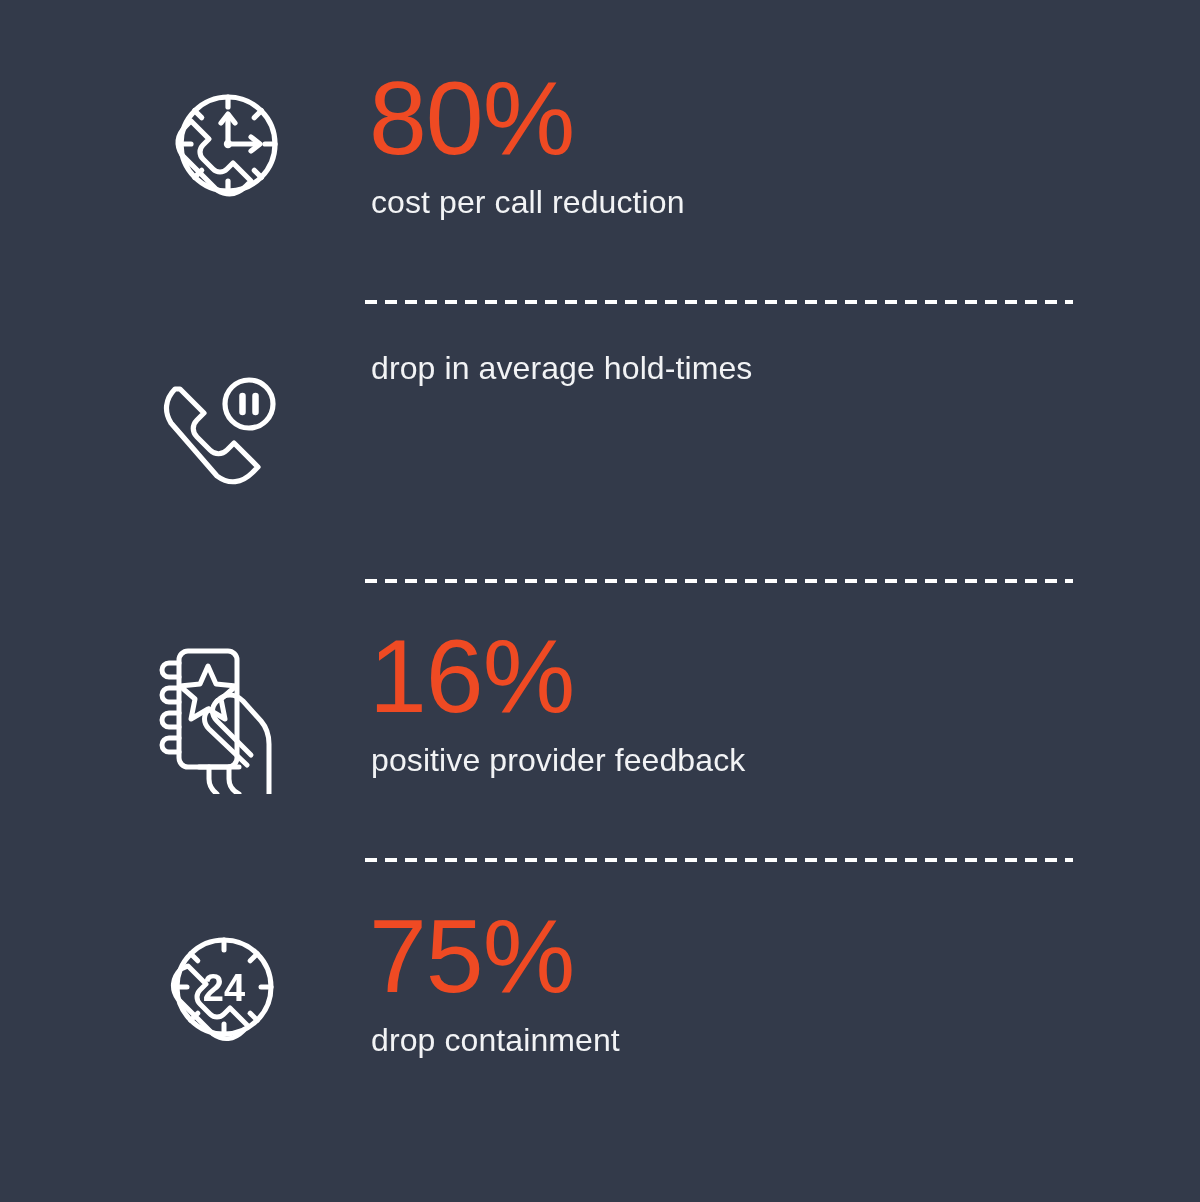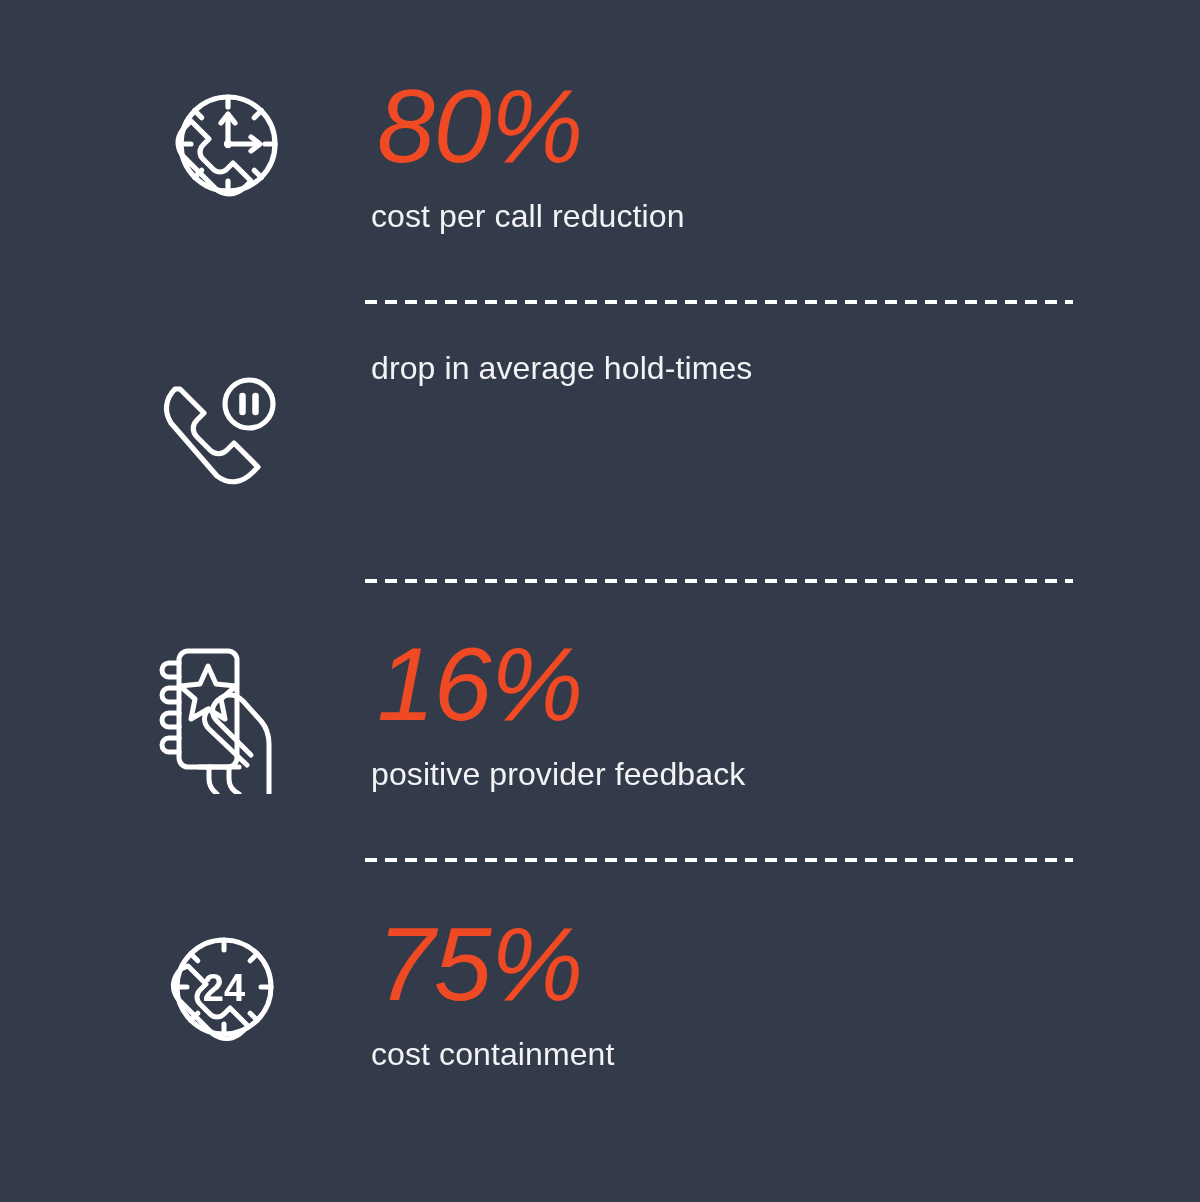--- a/index.html
+++ b/index.html
@@ -58,25 +58,24 @@
     left: 365px;
     top: 0;
     width: 740px;
   }
   .stat-value {
     color: #ef4a23;
     font-size: 104px;
     line-height: 104px;
     font-weight: 400;
     letter-spacing: -1px;
-    margin: 12px;
+    margin: 4px;
     padding: 0;
     height: 110px;
     display: block;
-    font-style: italic;
   }
   .stat-label {
     color: #f2f3f5;
     font-size: 32px;
     line-height: 40px;
     font-weight: 400;
     margin: 6px;
     padding: 0;
     display: block;
     letter-spacing: 0.1px;
@@ -202,21 +201,21 @@
 
           <path d="M26 44 C17 53 16 64 23 74 L58 109 C68 116 79 115 88 106
                    L93 101 L75 83 L69 89 C65 93 59 93 55 89 L45 79
                    C41 75 41 69 45 65 L51 59 L33 41 Z"></path>
 
           <text x="69" y="76" font-family="'Liberation Sans', sans-serif" font-size="38" font-weight="700" fill="#ffffff" stroke="none" text-anchor="middle">24</text>
         </svg>
       </div>
       <div class="stat-text">
         <span class="stat-value">75%</span>
-        <span class="stat-label">cost containment</span>
+        <span class="stat-label">drop containment</span>
       </div>
     </div>
 
     <div class="divider divider-0"></div>
     <div class="divider divider-1"></div>
     <div class="divider divider-2"></div>
 
   </div>
 </div>
 

